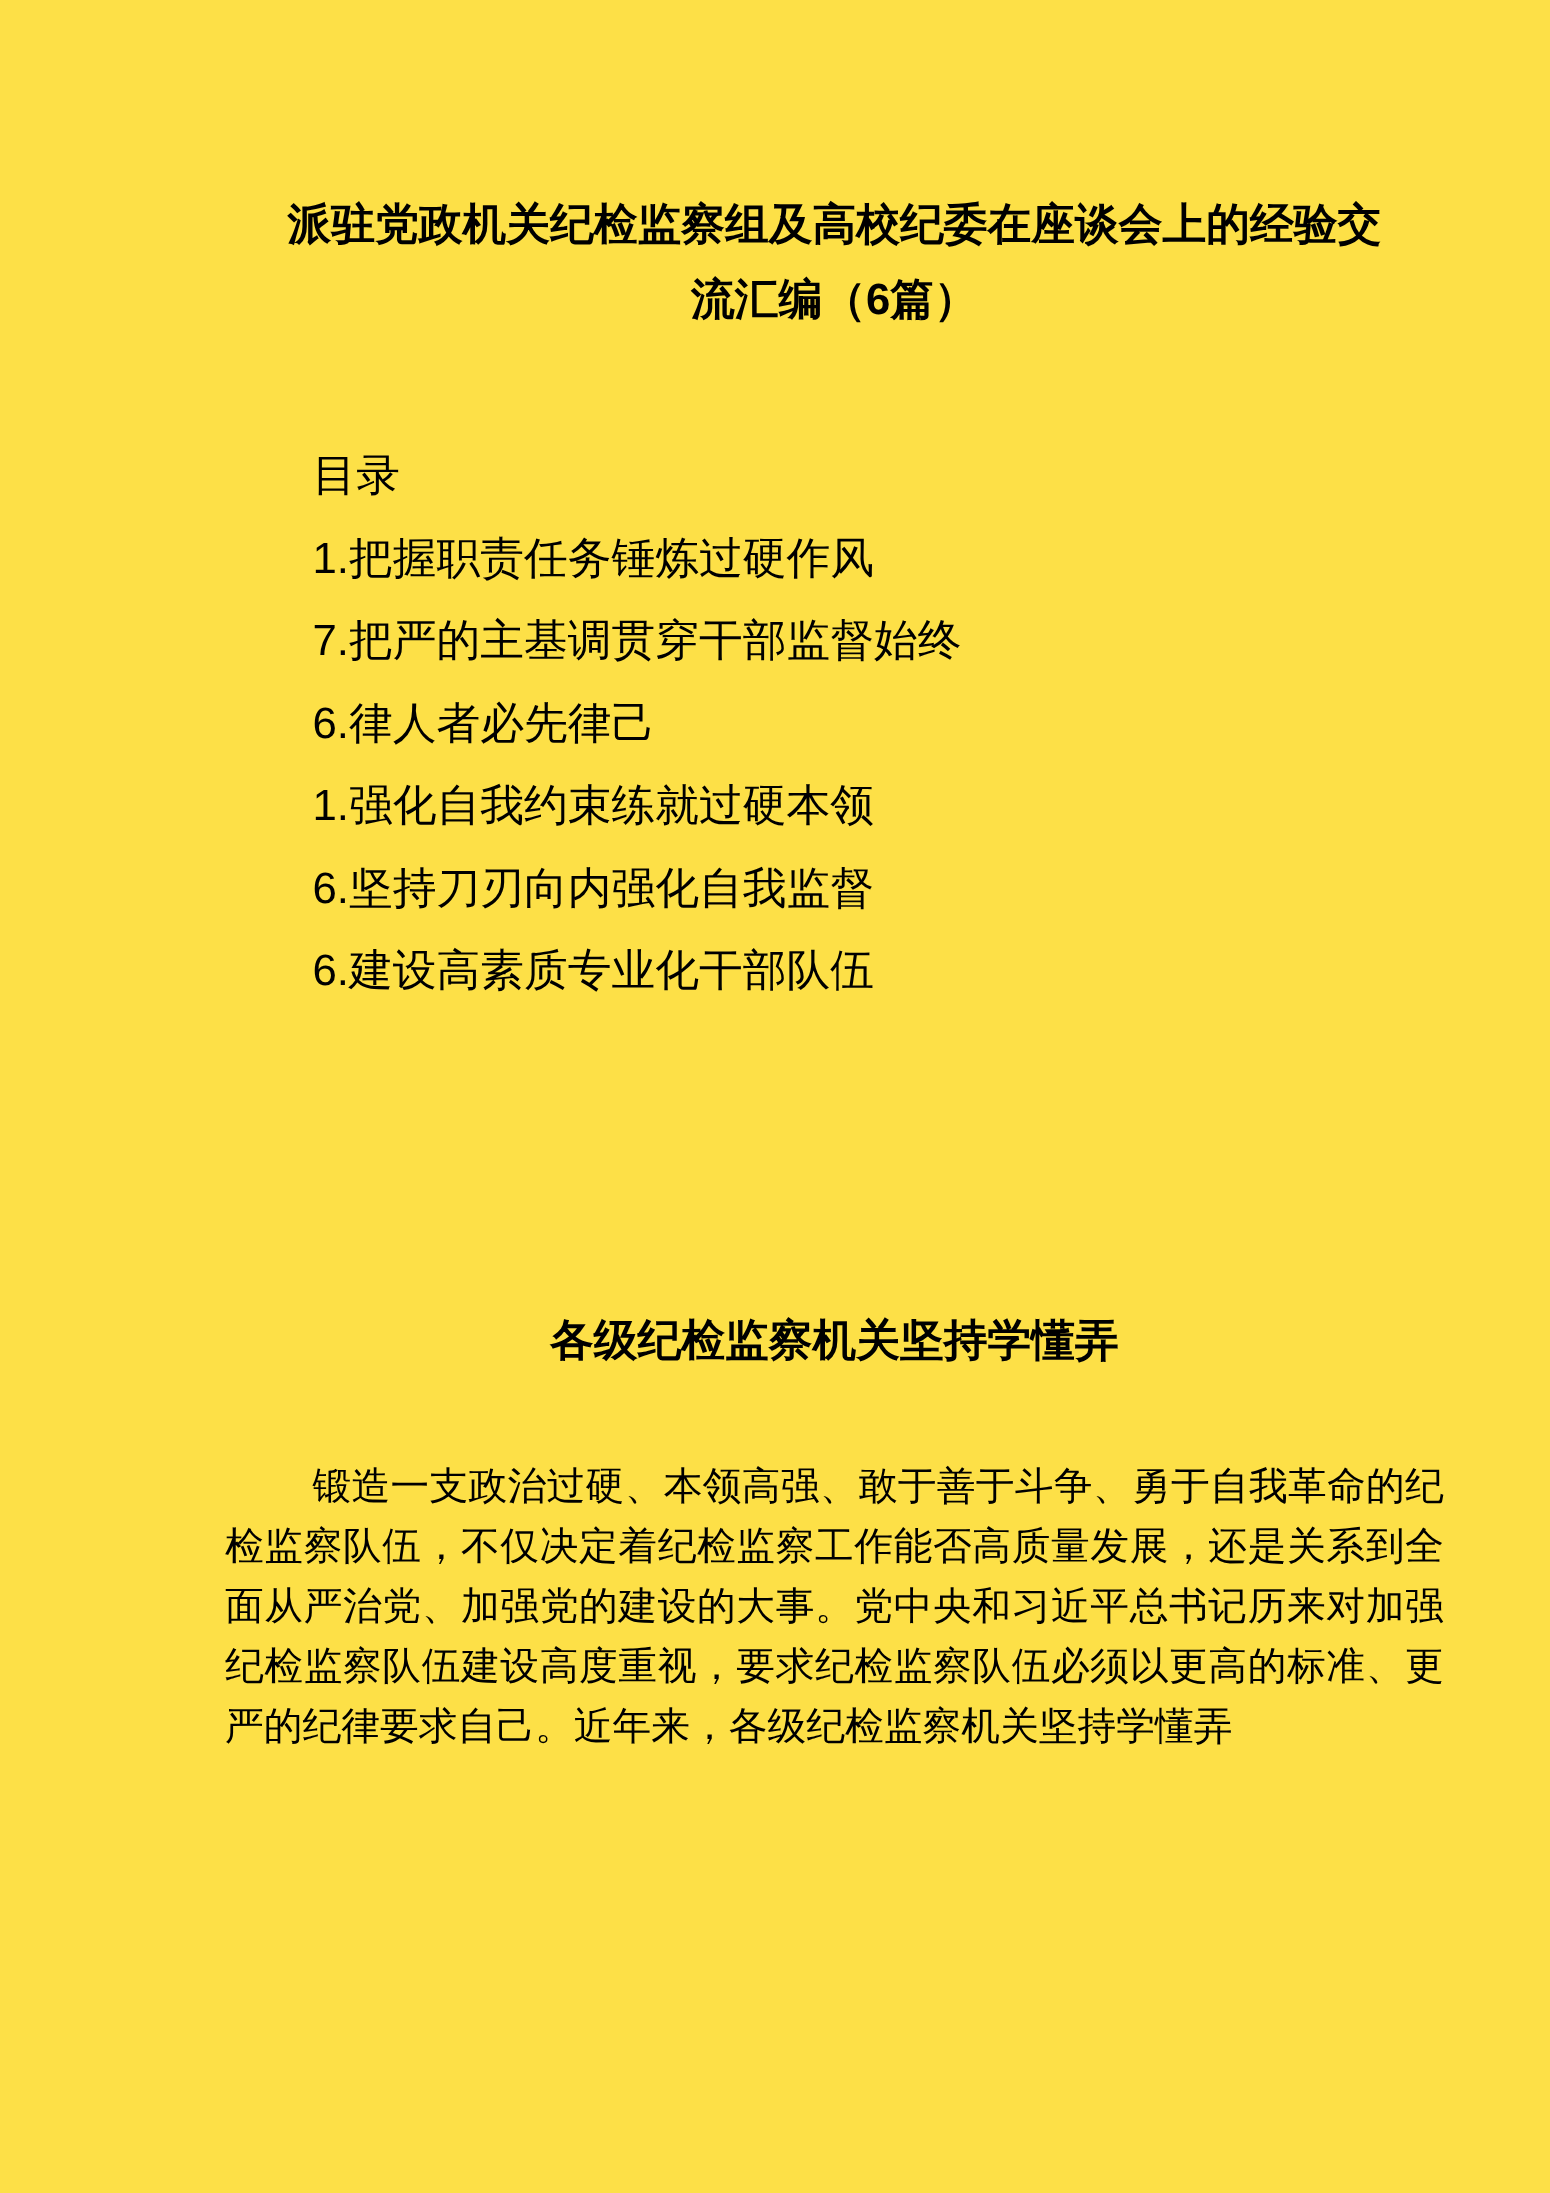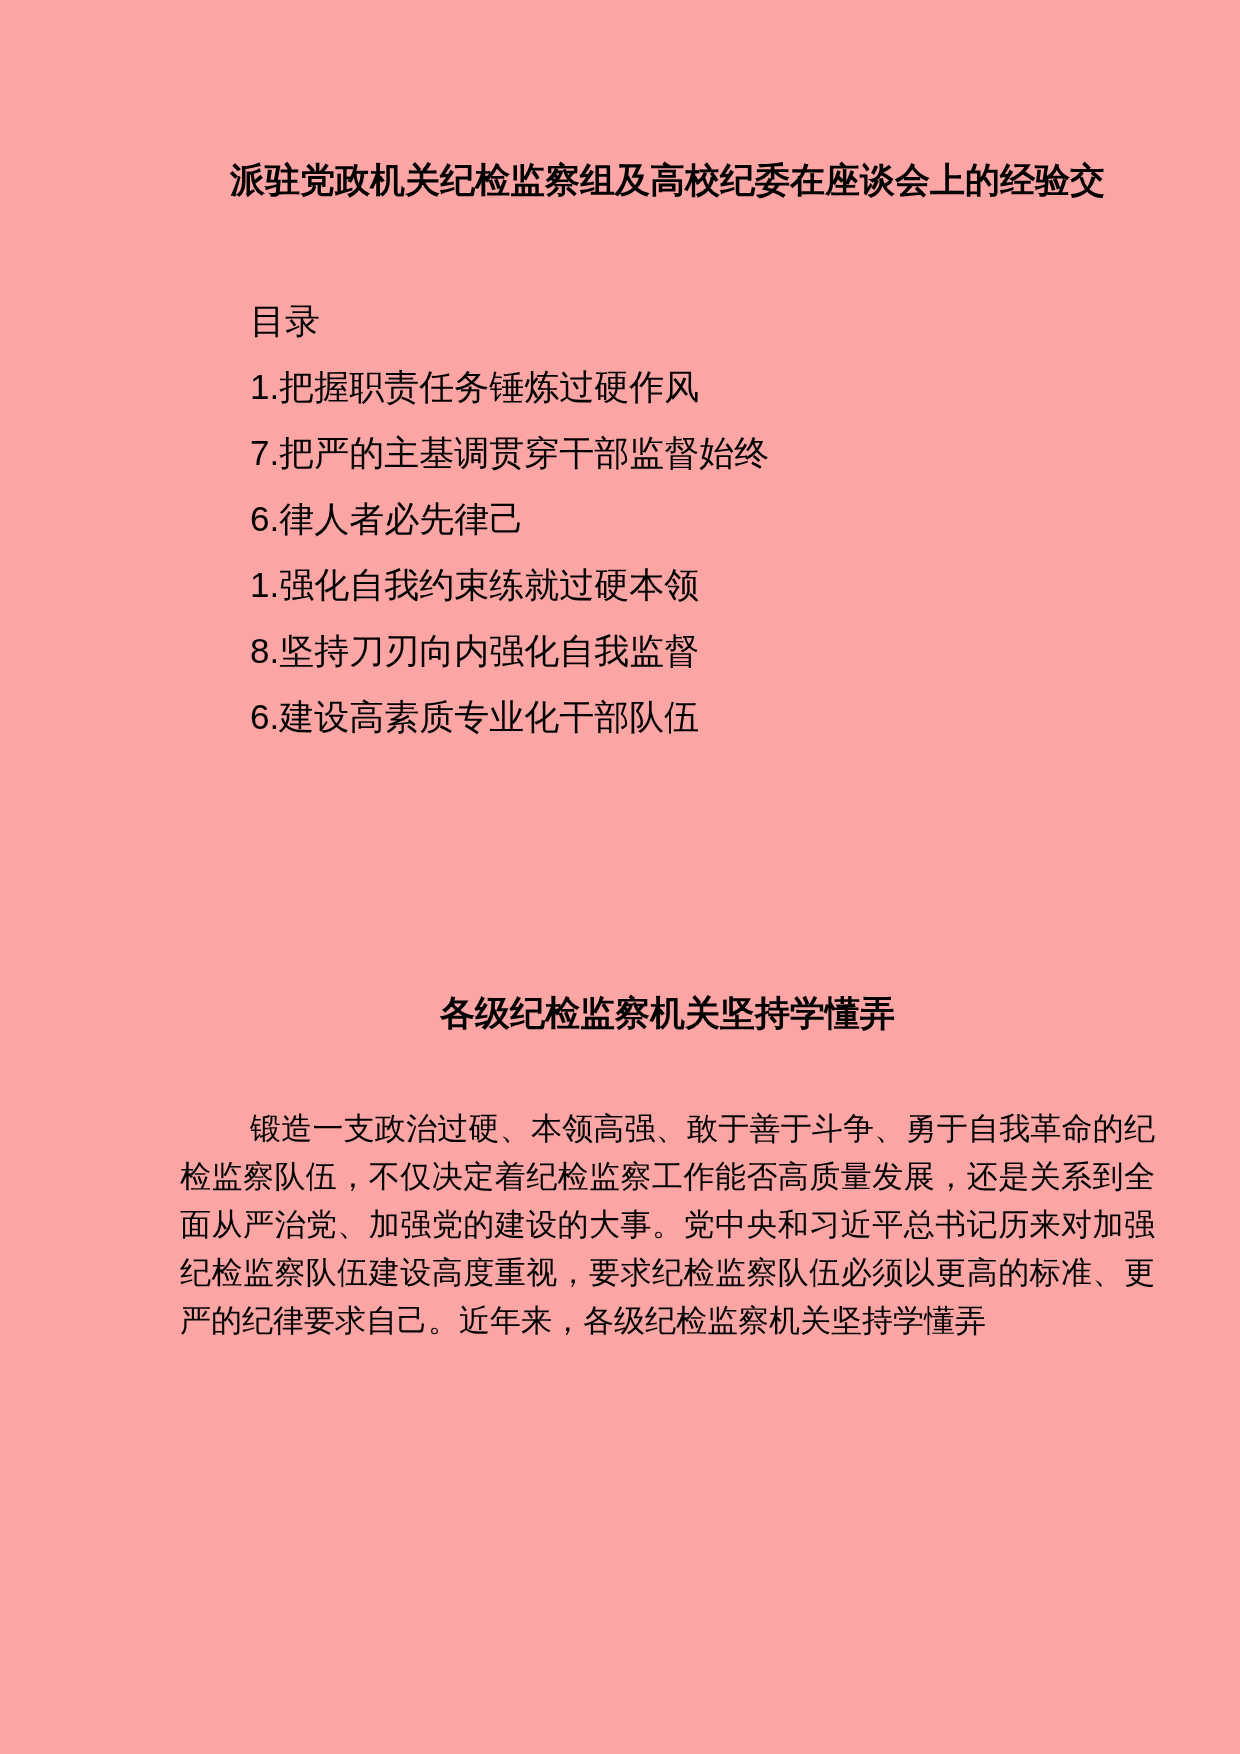--- a/index.html
+++ b/index.html
@@ -7,21 +7,21 @@
   body {
     width: 1240px;
     height: 1754px;
     font-family: "Liberation Sans", "DejaVu Sans", sans-serif;
     color: #000000;
     overflow: hidden;
   }
   .page {
     width: 1240px;
     height: 1754px;
-    background: #fca5a5;
+    background: #fde047;
     padding: 150px 85px 0 180px;
   }
   .doc-title {
     font-size: 35px;
     font-weight: 700;
     line-height: 60px;
     text-align: center;
     color: #000000;
   }
   .doc-title .title-line { display: block; }
@@ -54,29 +54,30 @@
     color: #000000;
   }
 </style>
 </head>
 <body>
 
 <div class="page">
 
   <h1 class="doc-title">
     <span class="title-line">派驻党政机关纪检监察组及高校纪委在座谈会上的经验交</span>
+    <span class="title-line">流汇编（6篇）</span>
   </h1>
 
   <div class="toc">
     <div class="toc-line">目录</div>
     <div class="toc-line">1.把握职责任务锤炼过硬作风</div>
     <div class="toc-line">7.把严的主基调贯穿干部监督始终</div>
     <div class="toc-line">6.律人者必先律己</div>
     <div class="toc-line">1.强化自我约束练就过硬本领</div>
-    <div class="toc-line">8.坚持刀刃向内强化自我监督</div>
+    <div class="toc-line">6.坚持刀刃向内强化自我监督</div>
     <div class="toc-line">6.建设高素质专业化干部队伍</div>
   </div>
 
   <h2 class="section-heading">各级纪检监察机关坚持学懂弄</h2>
 
   <p class="body-paragraph">锻造一支政治过硬、本领高强、敢于善于斗争、勇于自我革命的纪检监察队伍，不仅决定着纪检监察工作能否高质量发展，还是关系到全面从严治党、加强党的建设的大事。党中央和习近平总书记历来对加强纪检监察队伍建设高度重视，要求纪检监察队伍必须以更高的标准、更严的纪律要求自己。近年来，各级纪检监察机关坚持学懂弄</p>
 
 </div>
 
 </body></html>

